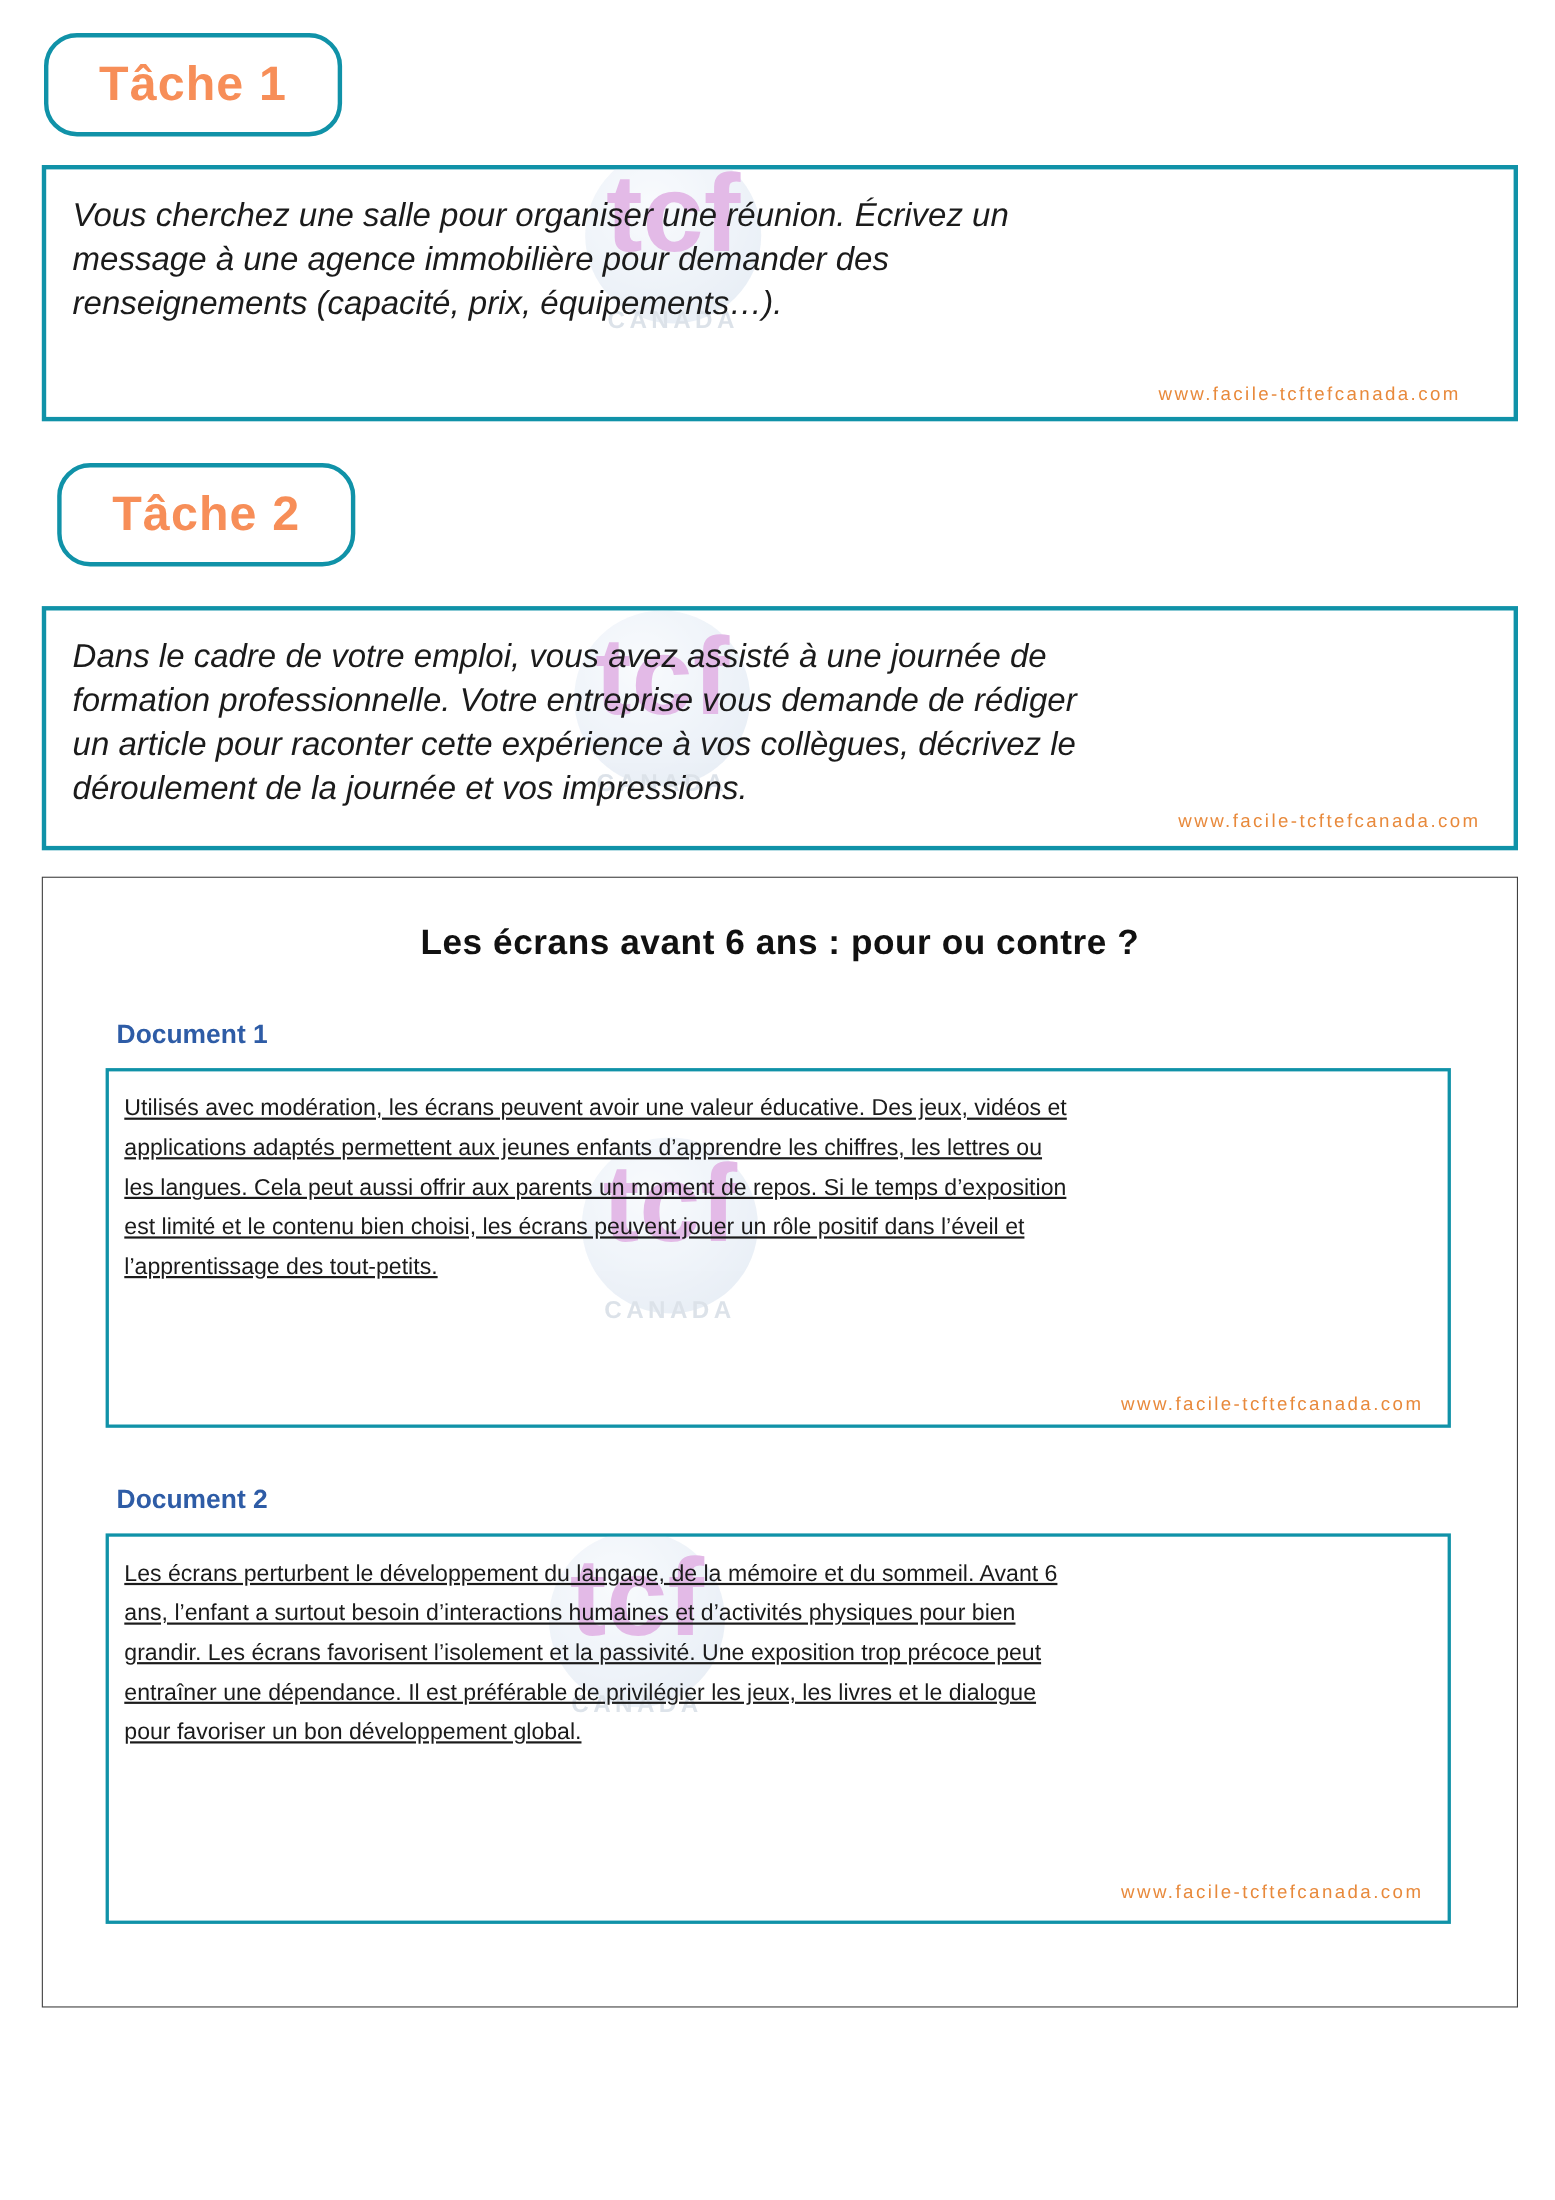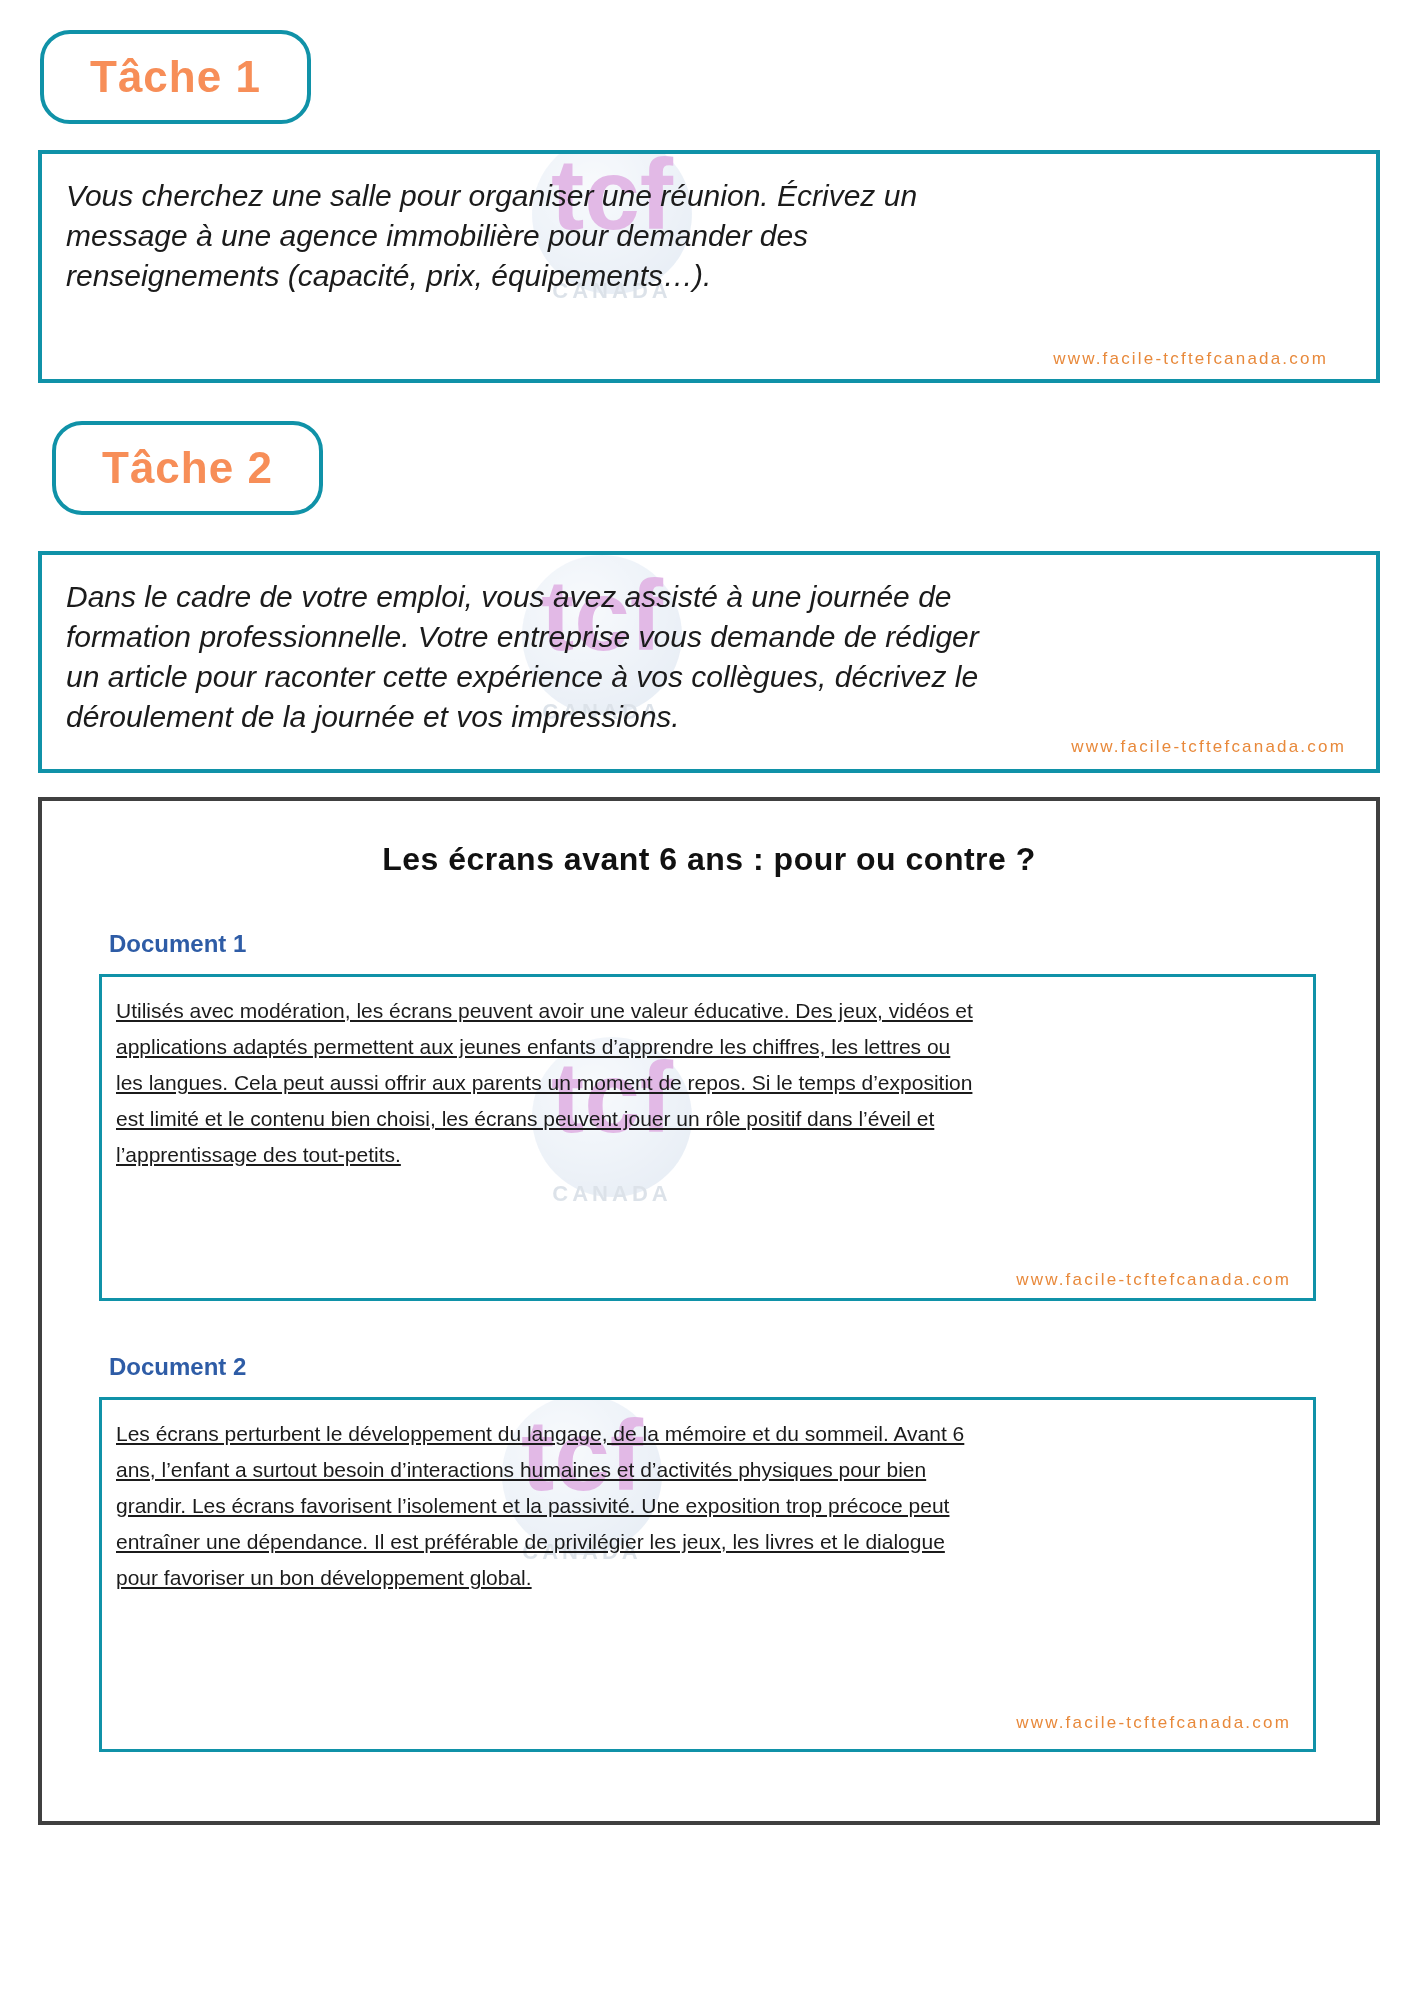--- a/index.html
+++ b/index.html
@@ -94,21 +94,21 @@
   }
   .wm-box1{left:460px;top:-20px;}
   .wm-box2{left:450px;top:0px;}
   .wm-doc1{left:400px;top:60px;}
   .wm-doc2{left:370px;top:-5px;}
   
   .task3-box{
     position:relative;
     margin:24px 34px 0 38px;
     height:1028px;
-    border:4px solid #404040;
+    border:1px solid #404040;
     box-sizing:border-box;
     background:#fff;
   }
   .task3-title{
     margin:0;
     padding-top:40px;
     text-align:center;
     font-size:32px;
     font-weight:bold;
     color:#111;

